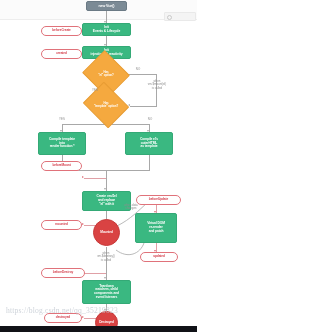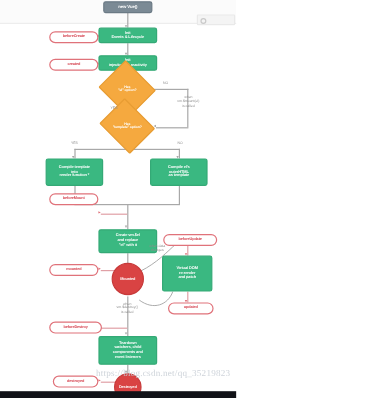--- a/index.html
+++ b/index.html
@@ -75,21 +75,21 @@
   }
 
   
   .arcsvg{position:absolute;left:0;top:0;width:197px;height:332px;pointer-events:none;}
 
   
   .watermark{
     position:absolute;left:6px;top:306px;width:186px;
     color:#c9cfd6;font-size:7.6px;letter-spacing:0.2px;
     font-family:"Liberation Serif","DejaVu Serif",serif;
-    white-space:nowrap;opacity:.9;text-align:right;
+    white-space:nowrap;opacity:.9;
   }
   .bottombar{position:absolute;left:0;top:326px;width:197px;height:6px;background:#111217;}
 </style>
 </head>
 <body>
 
 <div id="stage">
 
   <div class="topband"></div>
   <div class="topband-rule"></div>

